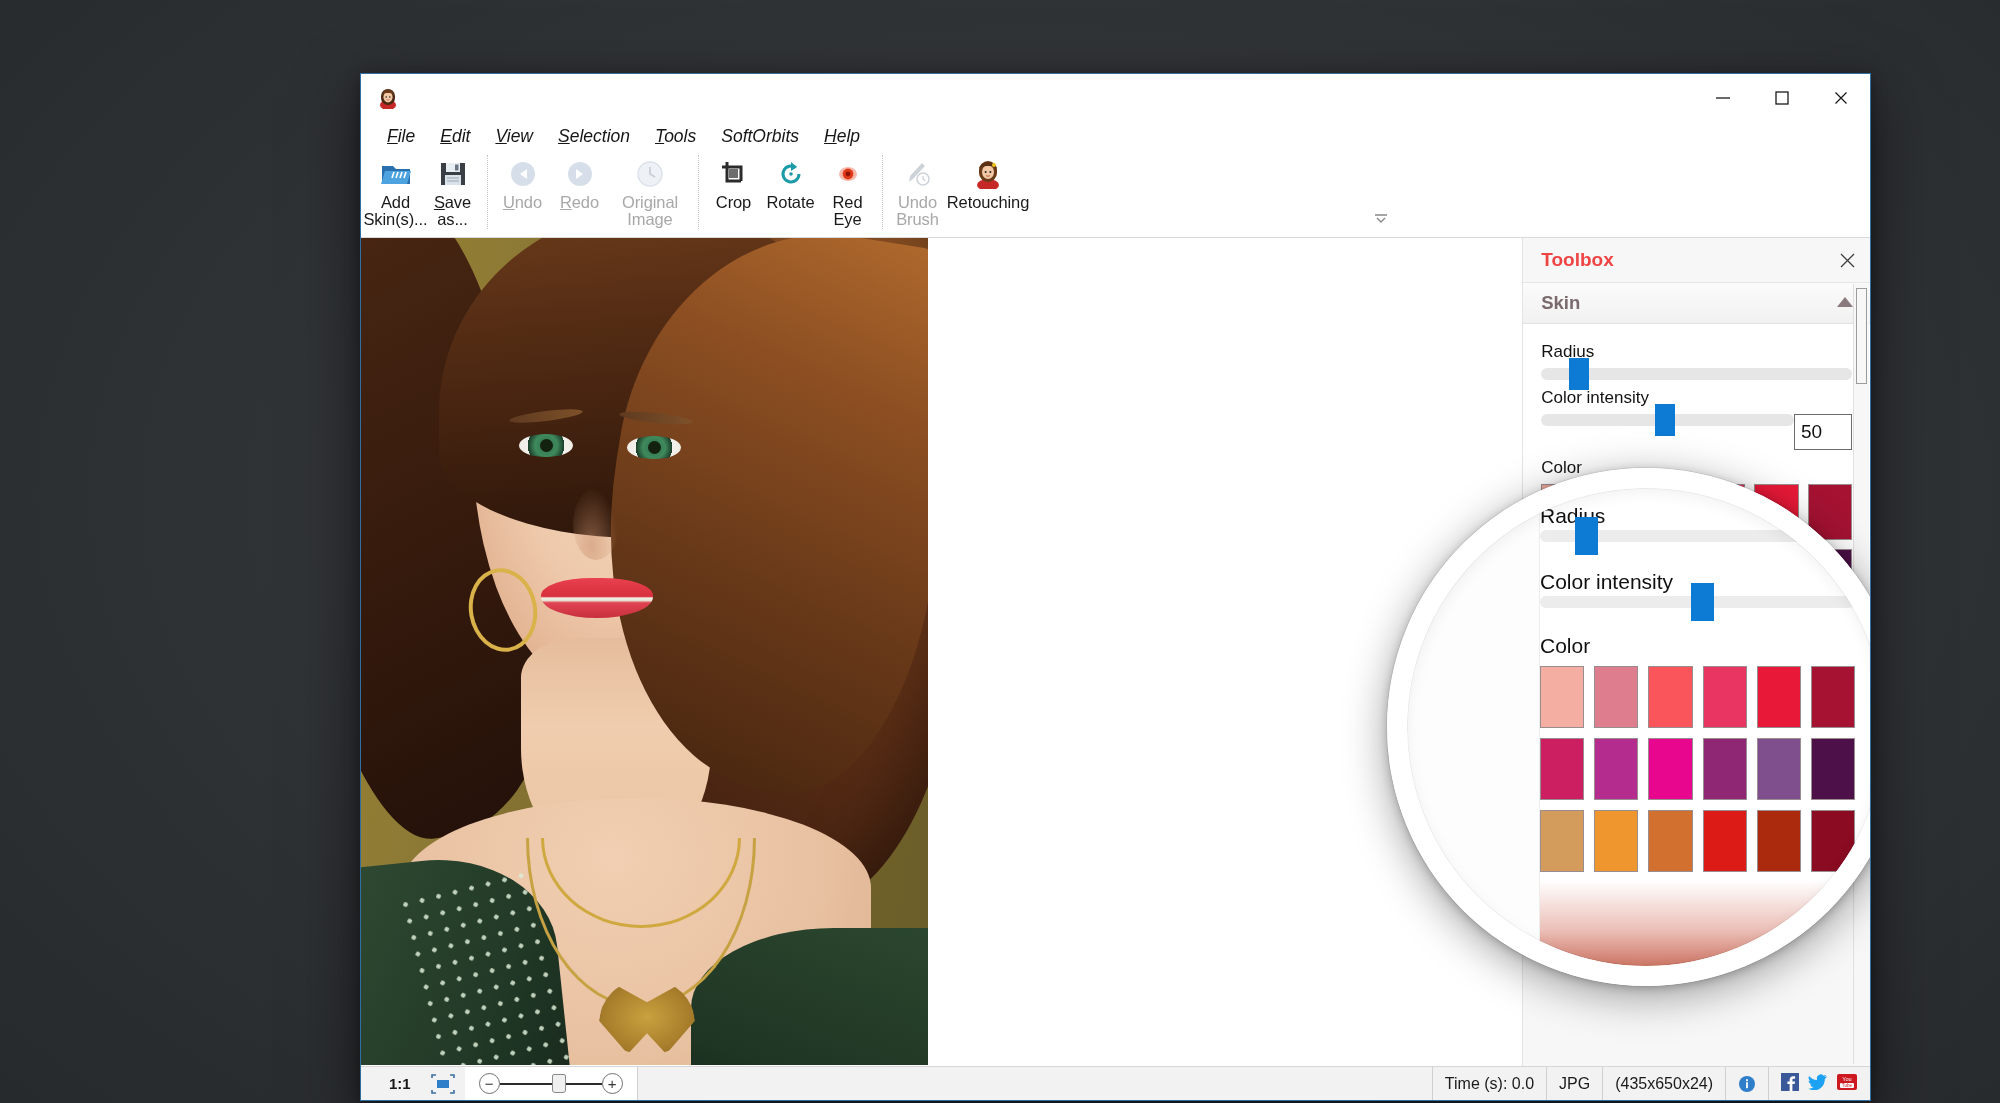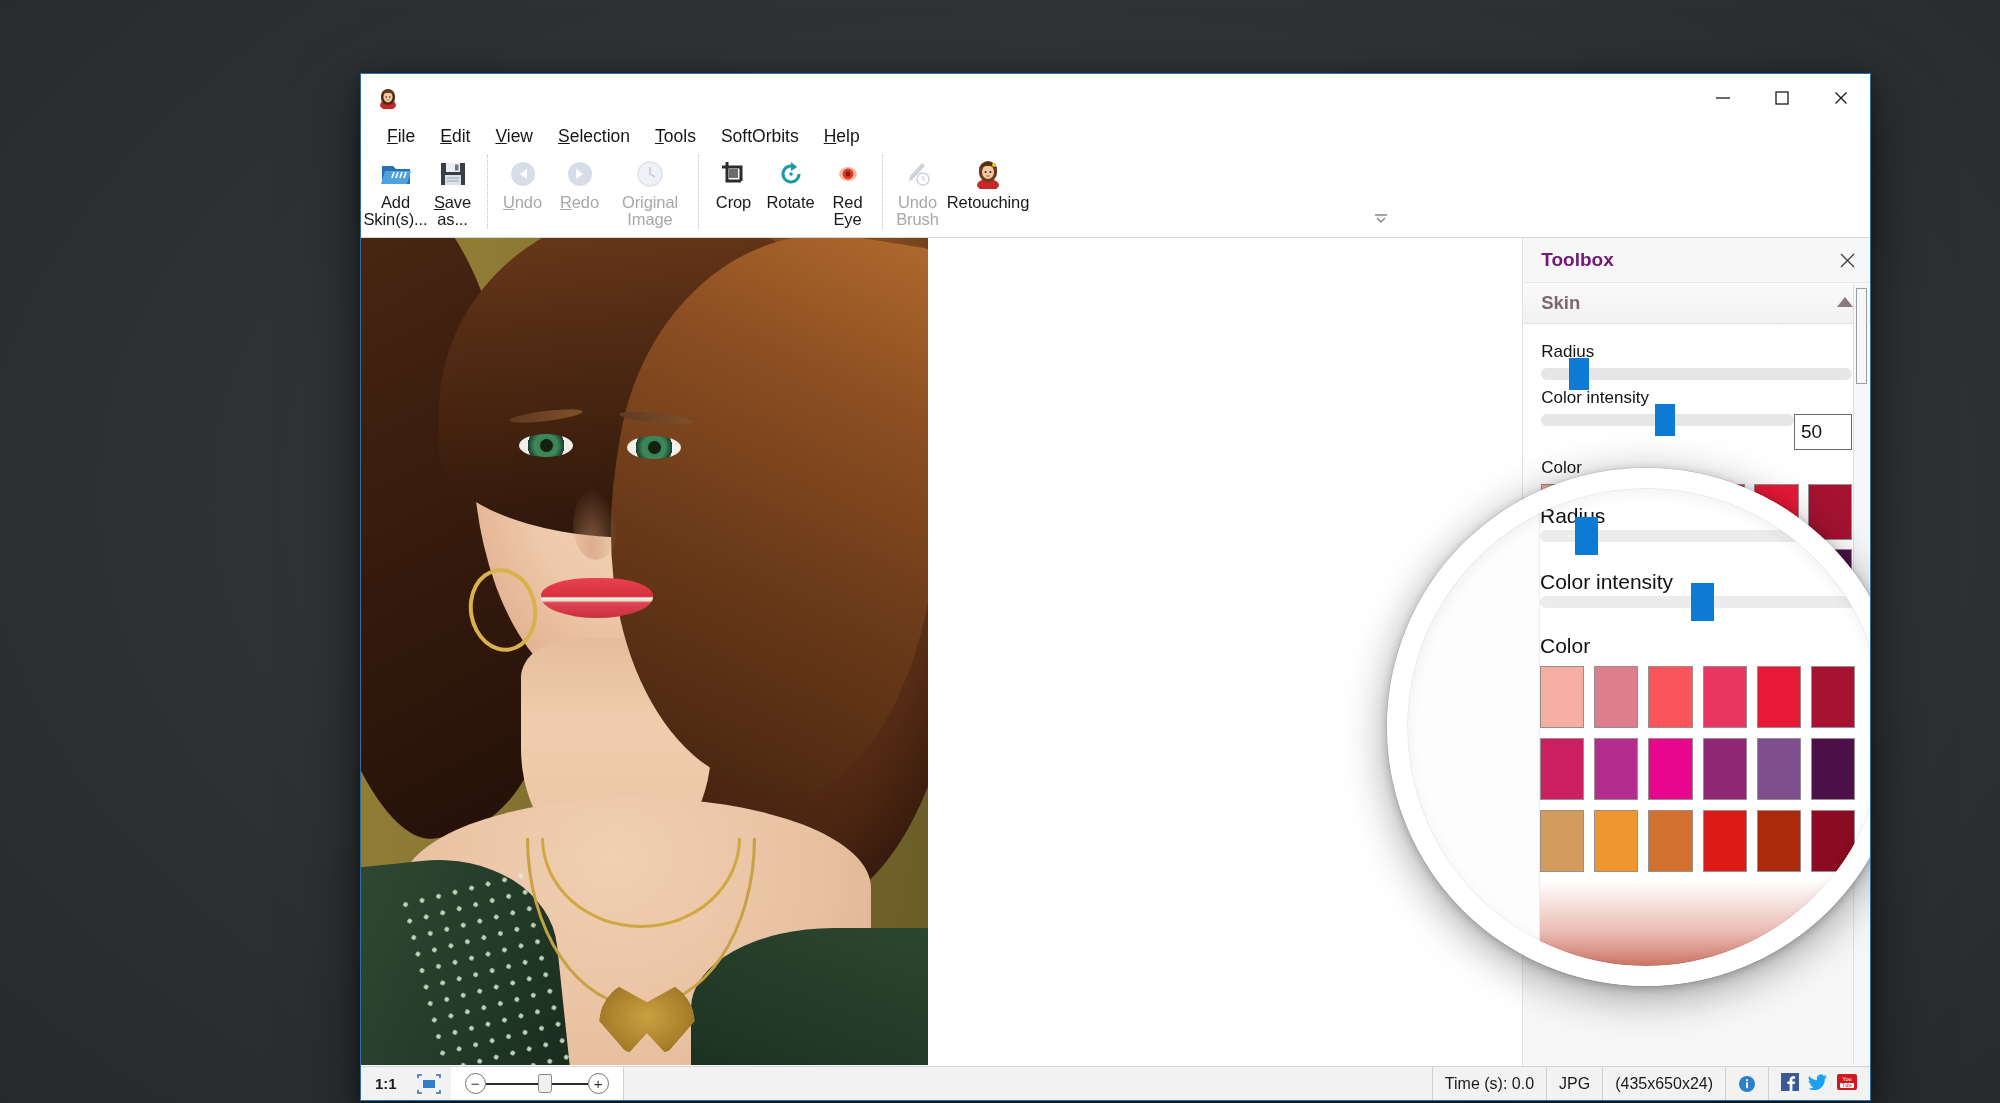--- a/index.html
+++ b/index.html
@@ -53,21 +53,21 @@
   .winbtn svg { display: block; }
 
   
   .menubar {
     height: 29px;
     display: flex; align-items: center;
     padding-left: 14px;
     background: #ffffff;
     font-size: 17.5px; color: #161616;
   }
-  .menuitem { padding: 2px 13px 2px 12px; cursor: default; }
+  .menuitem { padding: 2px 13px 2px 12px; cursor: default; font-style: italic; }
   .menuitem u { text-decoration: underline; }
 
   
   .ribbon {
     height: 87px;
     background: #ffffff;
     display: flex; align-items: flex-start;
     position: relative;
     padding-left: 6px;
     border-bottom: 1px solid #d9d9d9;
@@ -198,21 +198,21 @@
 
   
   .toolbox {
     width: 347px; background: #f7f7f7; position: relative;
     display: flex; flex-direction: column;
   }
   .toolbox-head {
     height: 44px; display: flex; align-items: center;
     padding: 0 6px 0 18px; background: #f7f7f7;
   }
-  .toolbox-title { font-size: 19px; font-weight: bold; color: #701a75; }
+  .toolbox-title { font-size: 19px; font-weight: bold; color: #ef4444; }
   .toolbox-close { margin-left: auto; width: 34px; height: 34px;
     display: flex; align-items: center; justify-content: center; }
   .toolbox-body { flex: 1; position: relative; overflow: hidden; background: #f7f7f7; }
   .section-head {
     height: 42px; display: flex; align-items: center; padding: 0 16px 0 18px;
     background: linear-gradient(180deg,#fbfbfb,#f1f1f1);
     border-top: 1px solid #e6e6e6; border-bottom: 1px solid #e2e2e2;
   }
   .section-title { font-size: 18.5px; font-weight: bold; color: #7b6a6d; }
   .section-caret { margin-left: auto; }
@@ -281,21 +281,21 @@
   .mag-gradient { margin-top: 8px; height: 110px;
     background: linear-gradient(180deg, #ffffff 0%, #ecc0b8 45%, #b9462f 100%); }
 
   
   .statusbar {
     height: 34px; background: #f2f2f2; border-top: 1px solid #d6d6d6;
     display: flex; align-items: stretch; font-size: 16px; color: #1a1a1a;
   }
   .sb-cell { display: flex; align-items: center; padding: 0 12px;
              border-right: 1px solid #d0d0d0; }
-  .sb-zoomlabel { font-weight: bold; padding: 0 10px 0 14px; font-size: 15px; }
+  .sb-zoomlabel { font-weight: bold; padding: 0 10px 0 28px; font-size: 15px; }
   .sb-fit { padding: 0 10px; display: flex; align-items: center; }
   .sb-zoomslider { display: flex; align-items: center; gap: 0; padding: 0 14px;
                    background: #ffffff; border-right: 1px solid #d0d0d0; }
   .zline { width: 52px; height: 2px; background: #2b2b2b; }
   .zcirc { width: 21px; height: 21px; border-radius: 50%; border: 1px solid #6f6f6f;
            display: flex; align-items: center; justify-content: center;
            font-size: 15px; color: #333; background: #fff; }
   .zhandle { width: 14px; height: 19px; border: 1px solid #8a8a8a; background: #f0f0f0;
              border-radius: 2px 2px 3px 3px; }
   .sb-flex { flex: 1; border-right: 1px solid #d0d0d0; }

